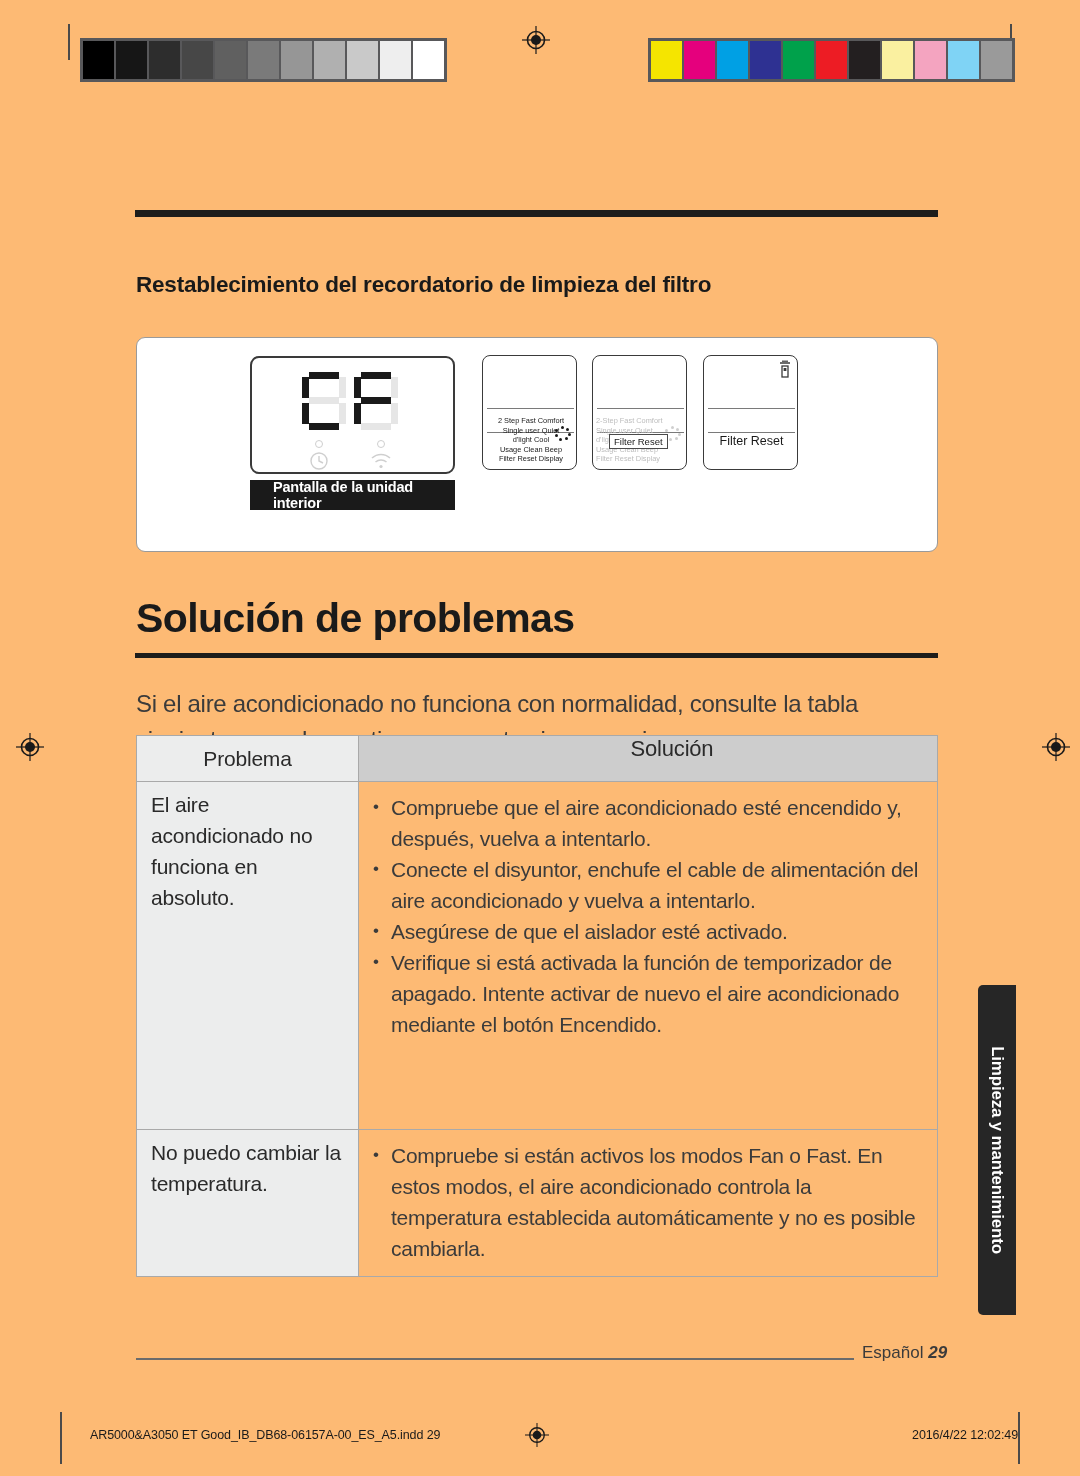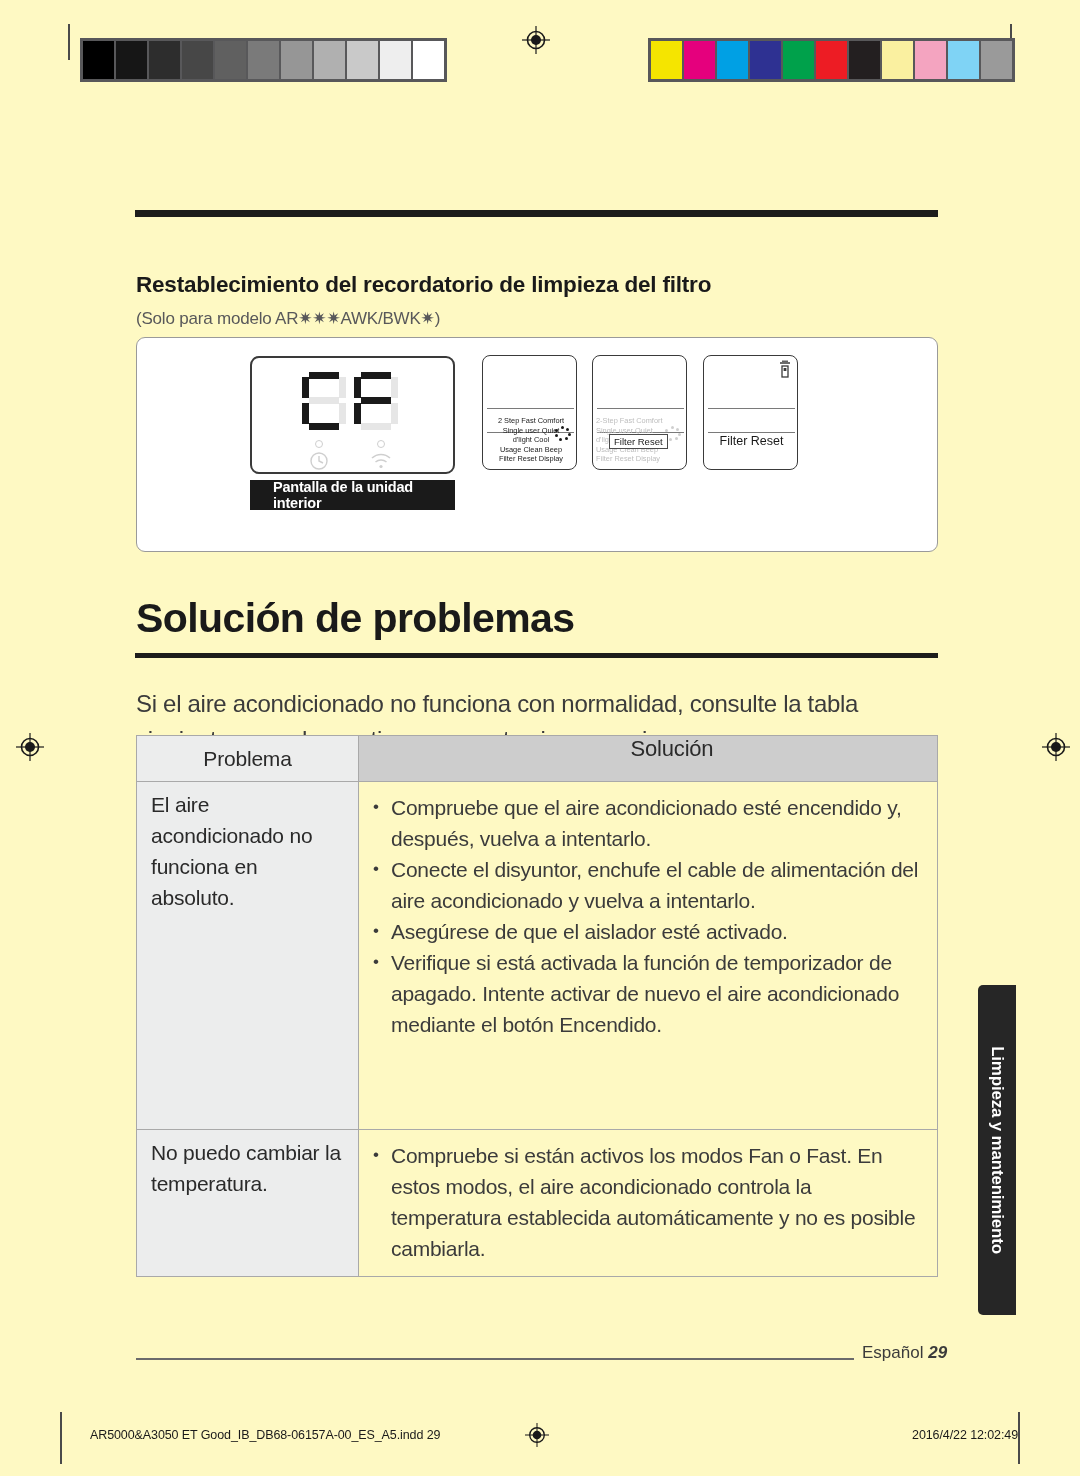--- a/index.html
+++ b/index.html
@@ -2,21 +2,21 @@
 <html><head>
 <meta charset="utf-8">
 <style>
   * { box-sizing: border-box; margin: 0; padding: 0; }
   html, body {
     width: 1080px; height: 1476px;
     background: #ffffff;
     font-family: "Liberation Sans", sans-serif;
     overflow: hidden;
   }
-  .page { position: relative; width: 1080px; height: 1476px; background:#fef9c3; }
+  .page { position: relative; width: 1080px; height: 1476px; background:#fdba74; }
 
   
   .calib-row { position:absolute; top:18px; left:0; width:1080px; height:48px; }
   .tick { position:absolute; top:6px; width:2px; height:36px; background:#4a4a4a; }
   .tick.l { left:68px; } .tick.r { left:1010px; }
   .swatch-strip { position:absolute; top:20px; display:flex; border:3px solid #58585a; background:#58585a; gap:2px; height:44px; }
   .swatch-strip.gray { left:80px; }
   .swatch-strip.color { left:648px; }
   .swatch { width:31px; height:38px; }
   .reg-mark { position:absolute; width:28px; height:28px; }
@@ -187,21 +187,20 @@
         <circle cx="14" cy="14" r="5" fill="#1a1a1a"></circle>
         <line x1="14" y1="0" x2="14" y2="28" stroke="#1a1a1a" stroke-width="1.2"></line>
         <line x1="0" y1="14" x2="28" y2="14" stroke="#1a1a1a" stroke-width="1.2"></line>
       </svg>
   </div>
 
   <div class="content">
     <div class="rule-top"></div>
 
     <div class="sec-title">Restablecimiento del recordatorio de limpieza del filtro</div>
-    <div class="sec-sub">(Solo para modelo AR✷✷✷AWK/BWK✷)</div>
 
     <div class="figbox">
 
       <div class="disp">
         <div class="seg-wrap">
           <div class="segdigit d1">
             <div class="seg a"></div>
               <div class="seg b off"></div>
               <div class="seg c off"></div>
             <div class="seg d"></div>

